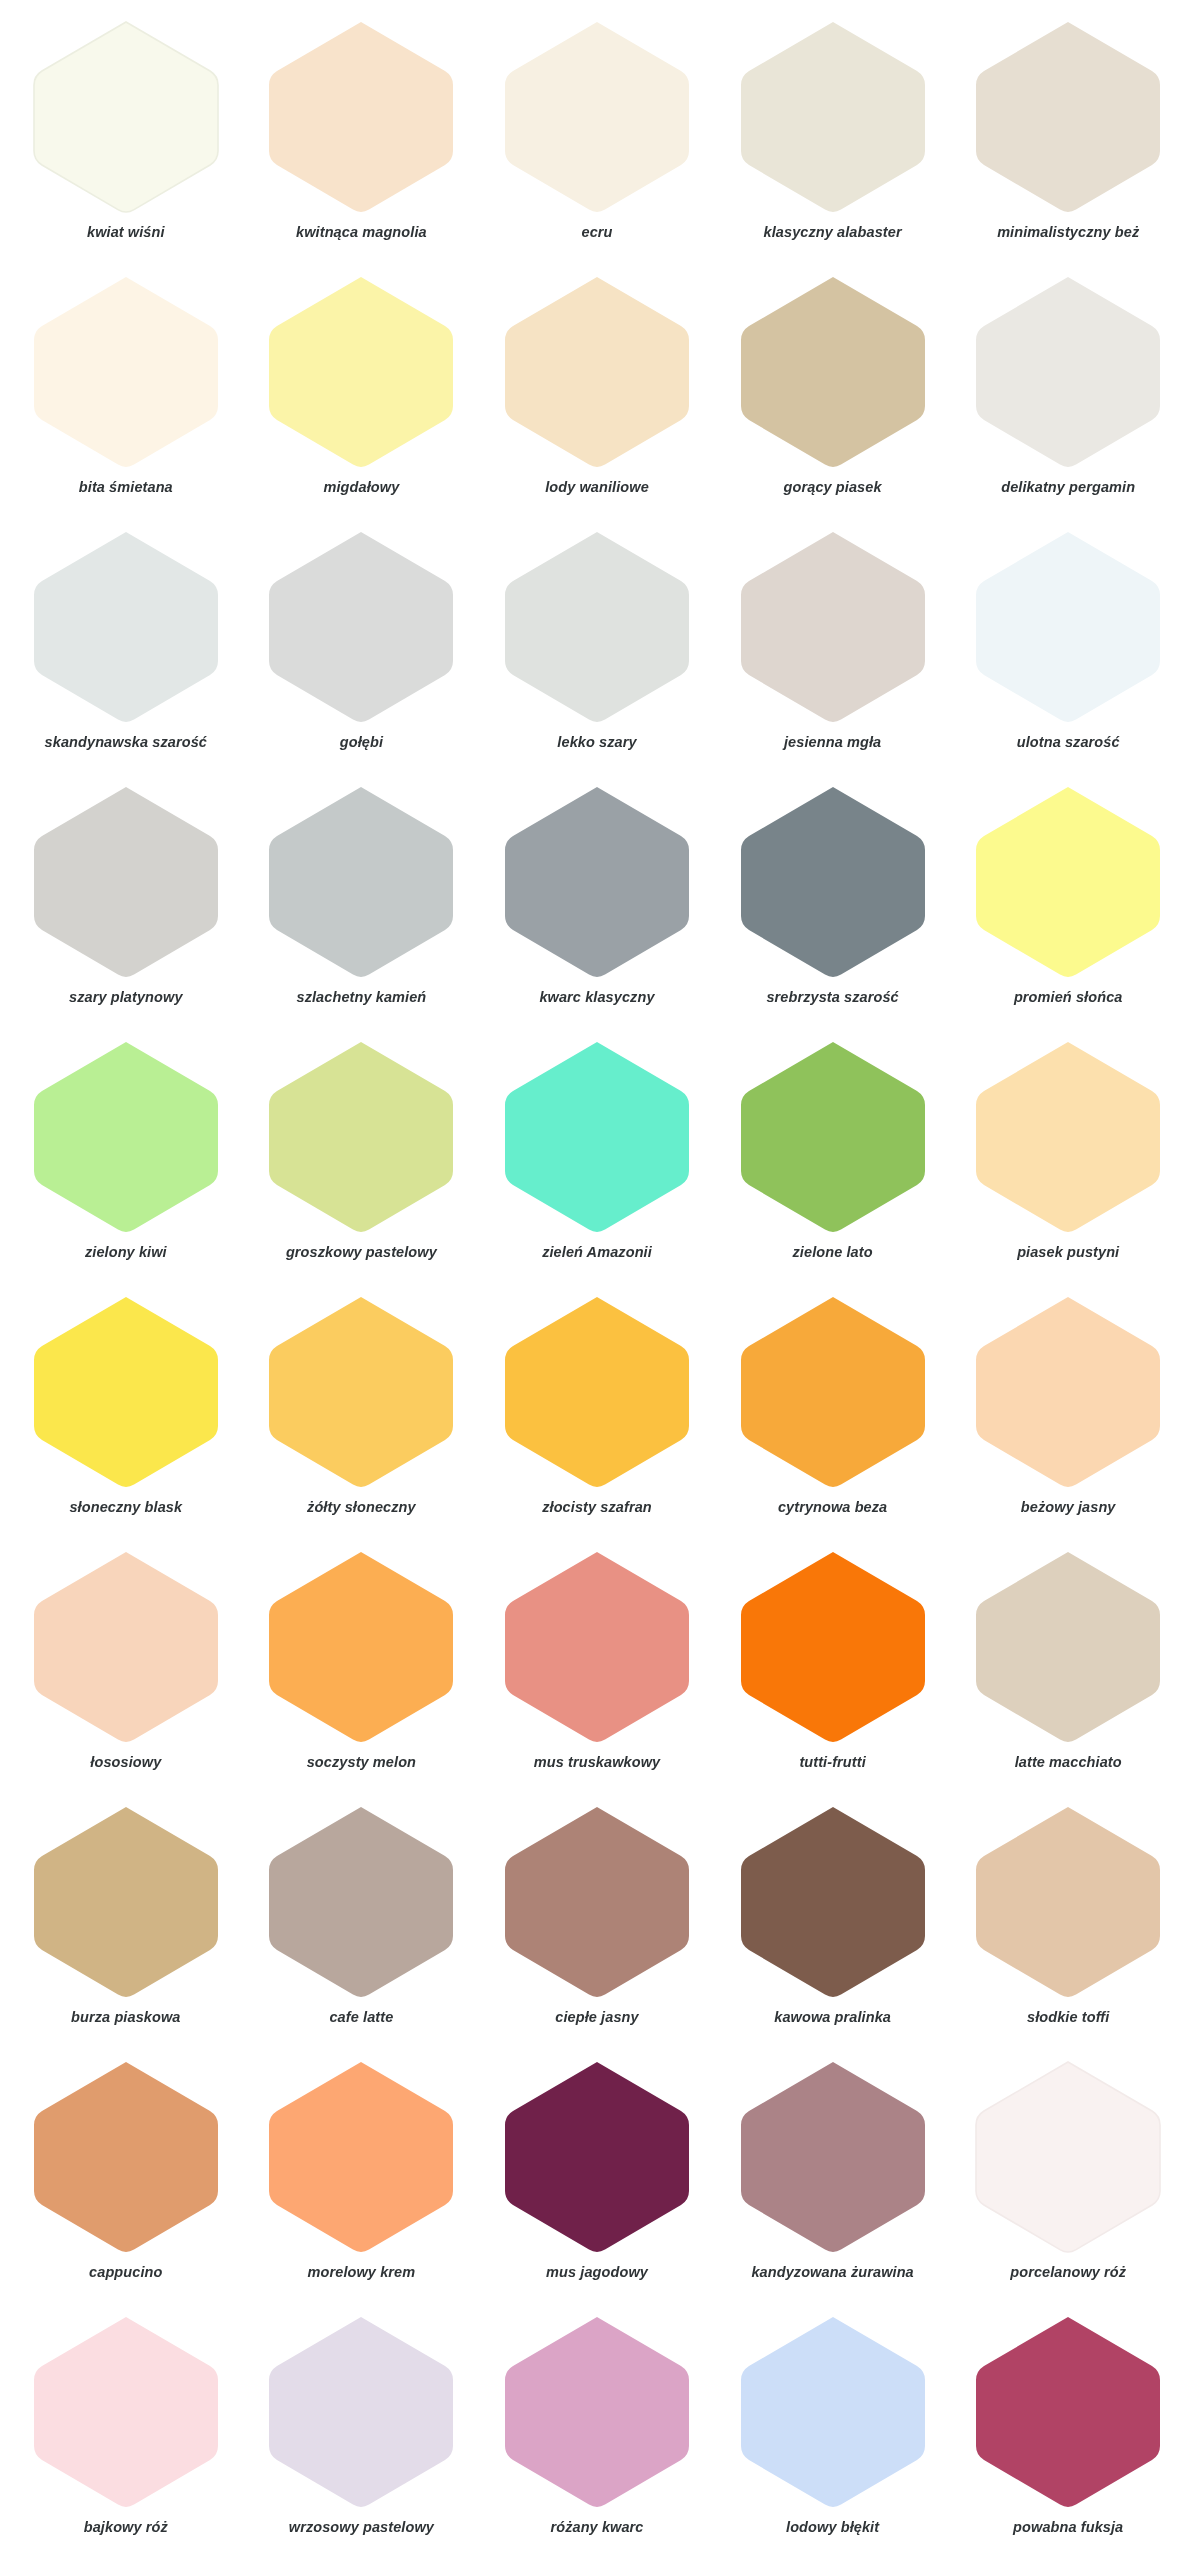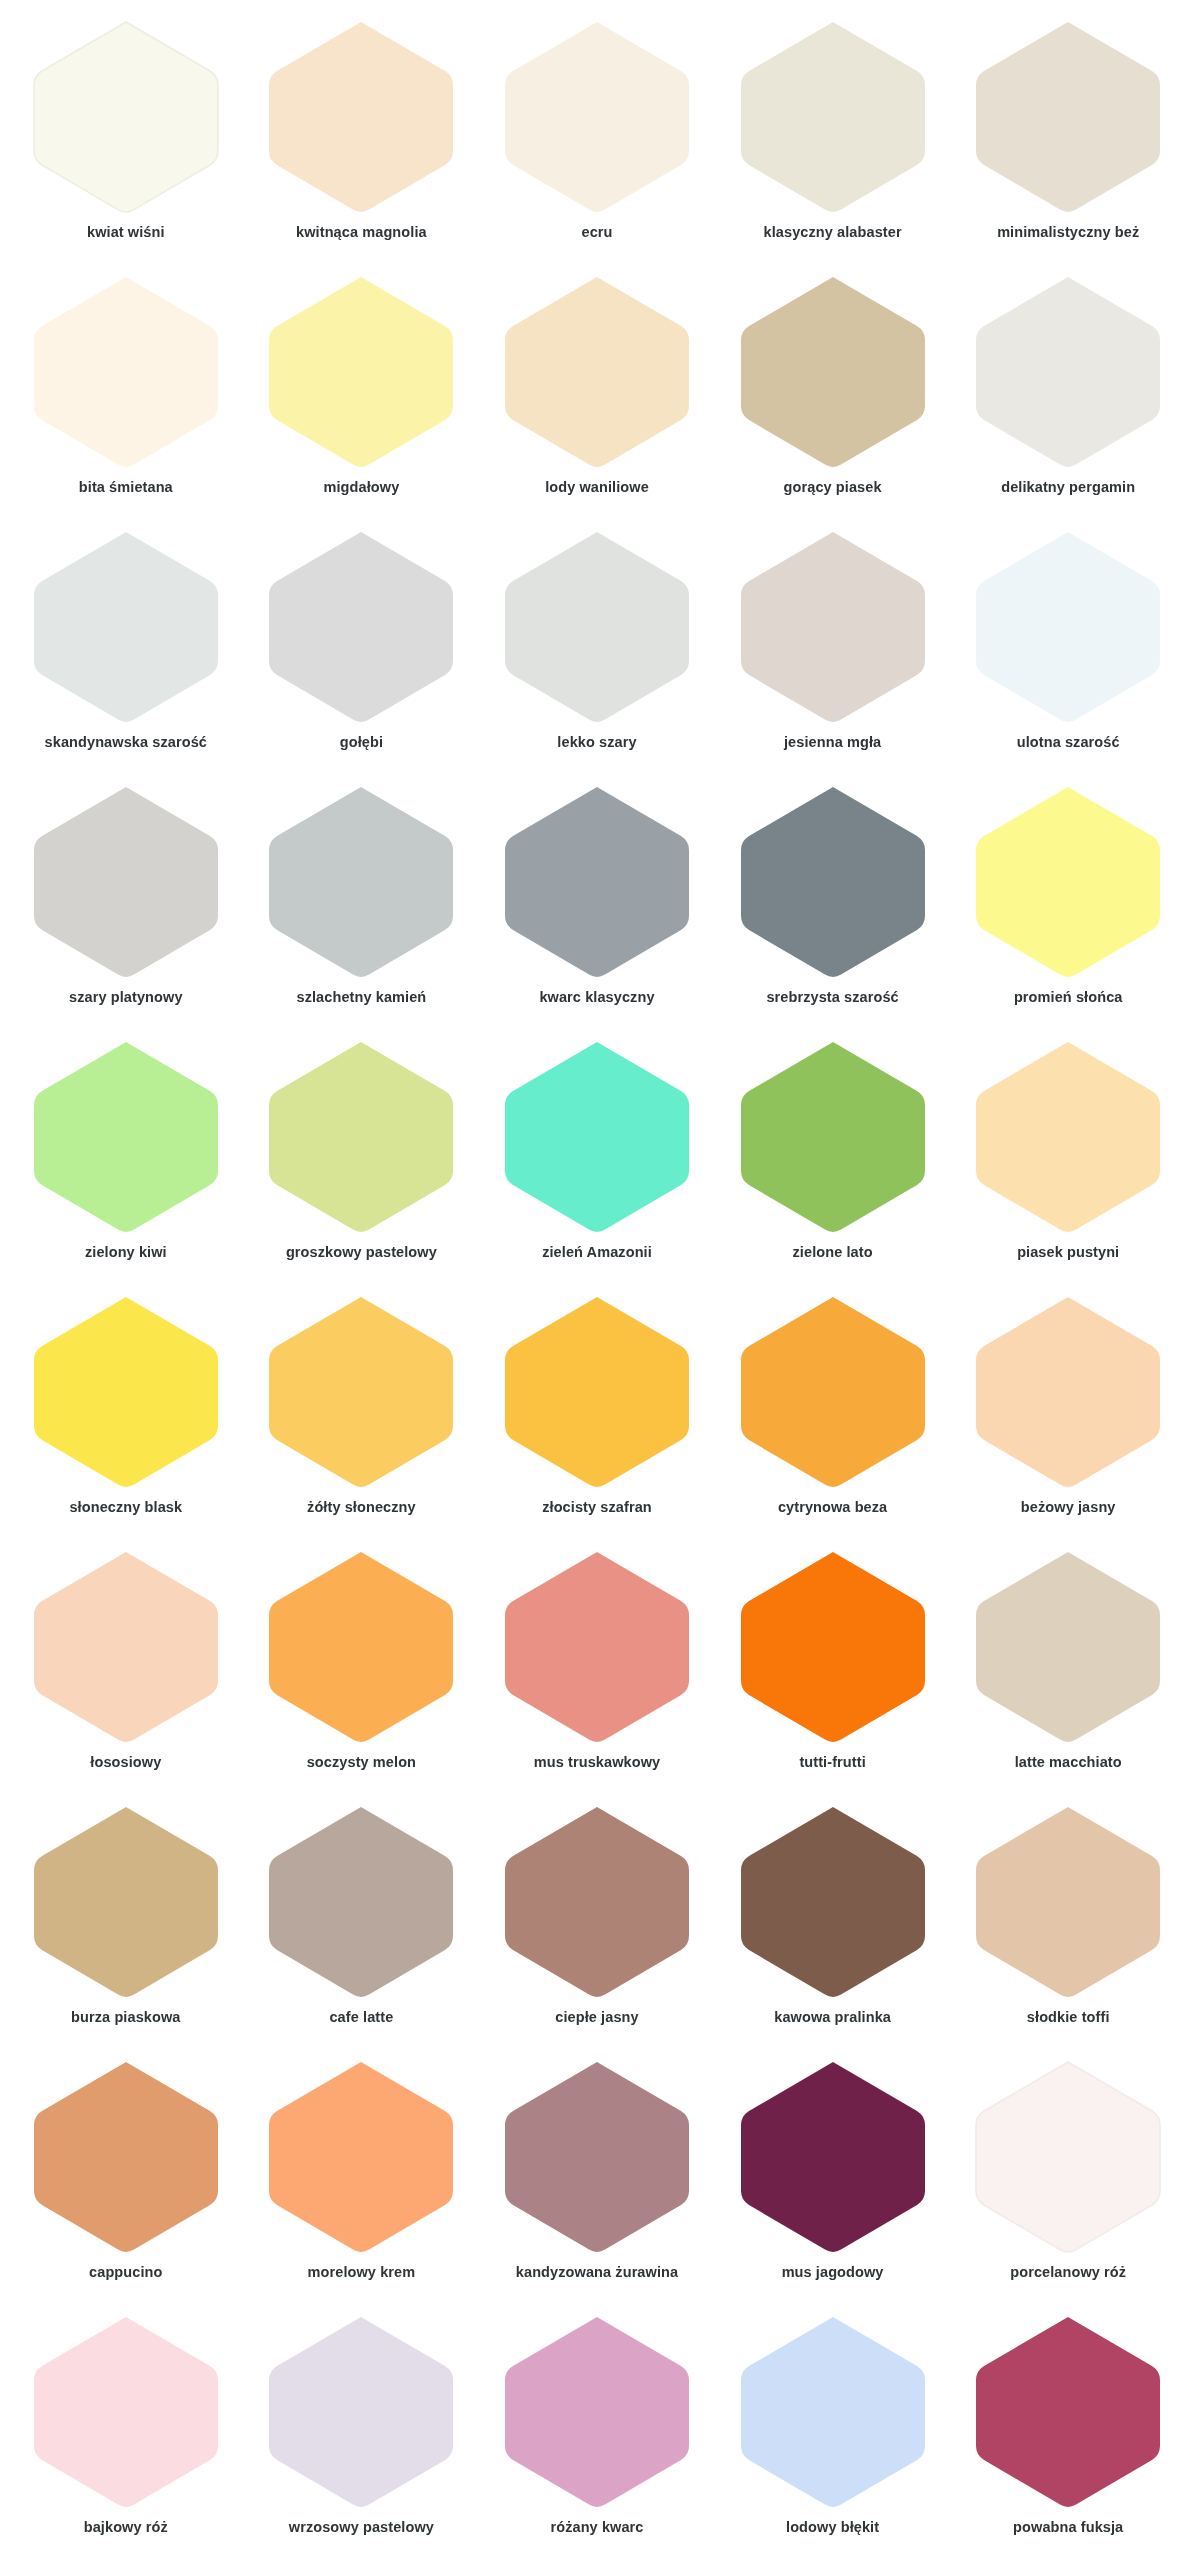--- a/index.html
+++ b/index.html
@@ -22,20 +22,21 @@
     width: 1194px;
     padding: 8px 8px 0 8px;
   }
 
   .swatch-cell {
     display: flex;
     flex-direction: column;
     align-items: center;
     justify-content: flex-start;
     padding-top: 10px;
+    font-style: italic;
   }
 
   .hex-wrap {
     position: relative;
     width: 200px;
     height: 200px;
     display: flex;
     align-items: center;
     justify-content: center;
   }
@@ -394,36 +395,36 @@
       <div class="hex-wrap">
         <svg class="hex-svg" viewBox="0 0 100 100">
           <path d="M50 2 L92 26.5 Q96 29 96 33.5 L96 66.5 Q96 71 92 73.5 L54 95.8 Q50 98.2 46 95.8 L8 73.5 Q4 71 4 66.5 L4 33.5 Q4 29 8 26.5 Z" fill="#fda772"></path>
         </svg>
       </div>
       <div class="swatch-label">morelowy krem</div>
     </div>
     <div class="swatch-cell">
       <div class="hex-wrap">
         <svg class="hex-svg" viewBox="0 0 100 100">
+          <path d="M50 2 L92 26.5 Q96 29 96 33.5 L96 66.5 Q96 71 92 73.5 L54 95.8 Q50 98.2 46 95.8 L8 73.5 Q4 71 4 66.5 L4 33.5 Q4 29 8 26.5 Z" fill="#70214a"></path>
+        </svg>
+      </div>
+      <div class="swatch-label">mus jagodowy</div>
+    </div>
+    <div class="swatch-cell">
+      <div class="hex-wrap">
+        <svg class="hex-svg" viewBox="0 0 100 100">
           <path d="M50 2 L92 26.5 Q96 29 96 33.5 L96 66.5 Q96 71 92 73.5 L54 95.8 Q50 98.2 46 95.8 L8 73.5 Q4 71 4 66.5 L4 33.5 Q4 29 8 26.5 Z" fill="#ab8387"></path>
         </svg>
       </div>
       <div class="swatch-label">kandyzowana żurawina</div>
     </div>
     <div class="swatch-cell">
       <div class="hex-wrap">
         <svg class="hex-svg" viewBox="0 0 100 100">
-          <path d="M50 2 L92 26.5 Q96 29 96 33.5 L96 66.5 Q96 71 92 73.5 L54 95.8 Q50 98.2 46 95.8 L8 73.5 Q4 71 4 66.5 L4 33.5 Q4 29 8 26.5 Z" fill="#70214a"></path>
-        </svg>
-      </div>
-      <div class="swatch-label">mus jagodowy</div>
-    </div>
-    <div class="swatch-cell">
-      <div class="hex-wrap">
-        <svg class="hex-svg" viewBox="0 0 100 100">
           <path d="M50 2 L92 26.5 Q96 29 96 33.5 L96 66.5 Q96 71 92 73.5 L54 95.8 Q50 98.2 46 95.8 L8 73.5 Q4 71 4 66.5 L4 33.5 Q4 29 8 26.5 Z" fill="#f9f2f1" stroke="#f2eae9" stroke-width="0.8"></path>
         </svg>
       </div>
       <div class="swatch-label">porcelanowy róż</div>
     </div>
     <div class="swatch-cell">
       <div class="hex-wrap">
         <svg class="hex-svg" viewBox="0 0 100 100">
           <path d="M50 2 L92 26.5 Q96 29 96 33.5 L96 66.5 Q96 71 92 73.5 L54 95.8 Q50 98.2 46 95.8 L8 73.5 Q4 71 4 66.5 L4 33.5 Q4 29 8 26.5 Z" fill="#fbdde1"></path>
         </svg>

